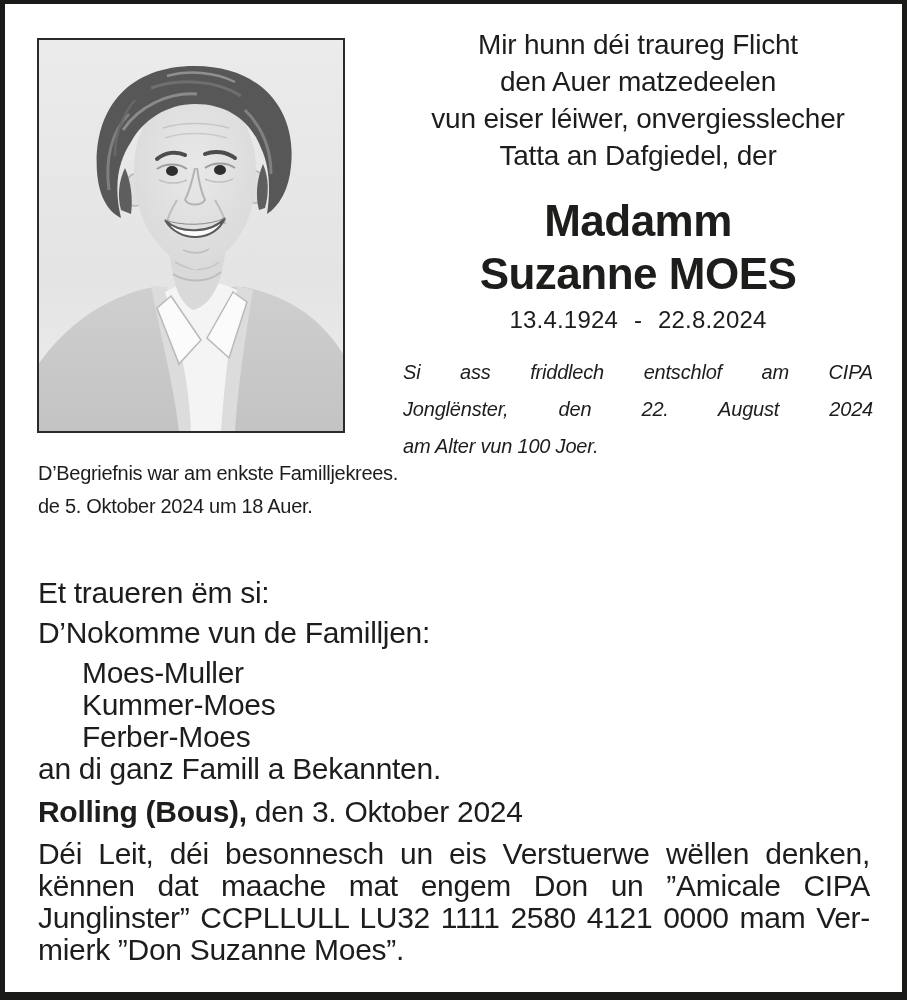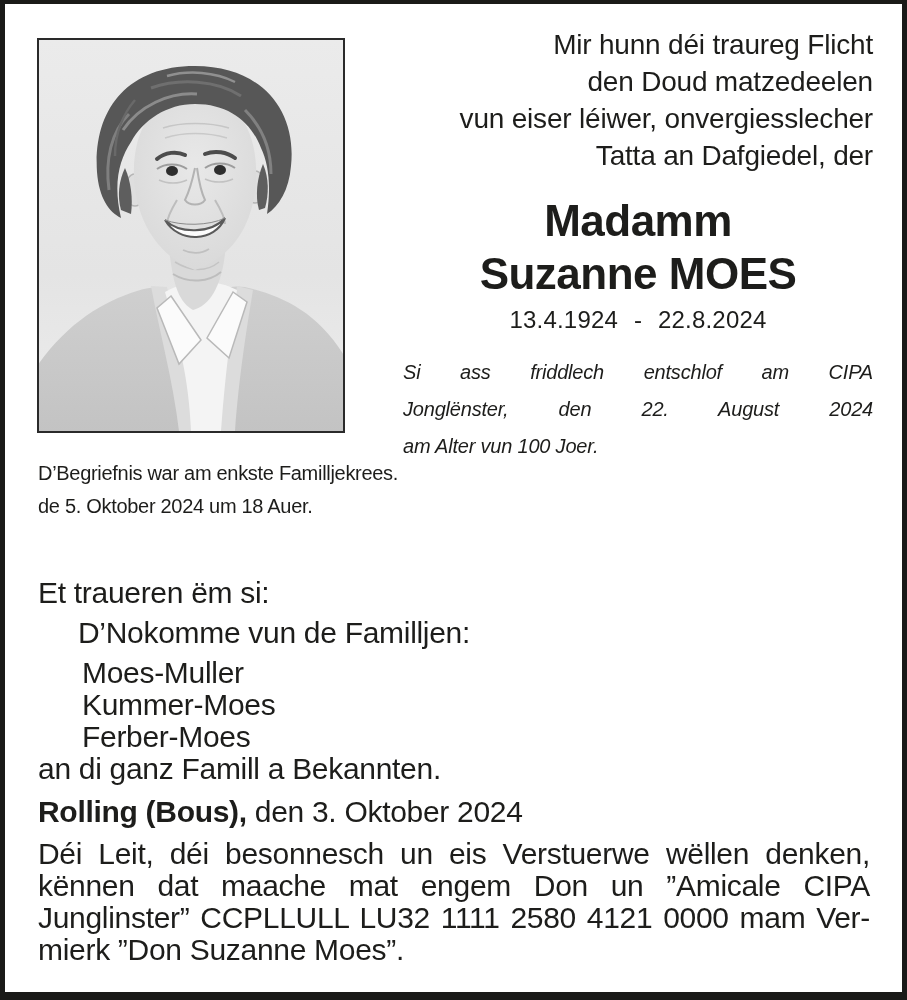--- a/index.html
+++ b/index.html
@@ -26,42 +26,42 @@
     border: 2px solid #2a2a2a;
     background: #e9e9e9;
   }
   .photo svg { display: block; }
   
   .rightcol {
     position: absolute; left: 398px; top: 22px; width: 470px;
   }
   .intro {
     font-size: 28px; line-height: 37px; letter-spacing: -0.2px;
-    text-align: right;
+    text-align: center;
   }
   .heading {
     margin-top: 20px;
     font-size: 44px; line-height: 53px; font-weight: 700;
     letter-spacing: -0.5px; text-align: center;
   }
   .dates {
     margin-top: 6px;
     font-size: 24px; line-height: 28px;
     text-align: center; word-spacing: 9px; letter-spacing: 0.2px;
   }
   .deathpara {
     margin-top: 20px;
     font-size: 20px; line-height: 37px; letter-spacing: -0.2px; font-style: italic;
   }
   
   .lower { position: absolute; left: 33px; width: 832px; }
   .funeral   { top: 453px; font-size: 20px; line-height: 33px; letter-spacing: -0.3px; }
   .mourn     { top: 572px; font-size: 30px; line-height: 33px; letter-spacing: -0.3px; }
   .descend   { top: 612px; font-size: 30px; line-height: 32px; letter-spacing: -0.3px; }
-  .descend .label { line-height: 33px; margin-bottom: 8px; margin-left: 40px; }
+  .descend .label { line-height: 33px; margin-bottom: 8px; }
   .descend .fam { margin-left: 44px; }
   .placeline { top: 791px; font-size: 30px; line-height: 34px; letter-spacing: -0.3px; }
   .placeline .bold { font-weight: 700; }
   .placeline .rest { margin-left: 8px; }
   .donation  { top: 834px; font-size: 30px; line-height: 32px; letter-spacing: -0.3px; }
   
   .jl { text-align: justify; text-align-last: justify; }
   .ll { text-align: left; }
 </style>
 </head>
@@ -140,21 +140,21 @@
       <path d="M 128 36 C 150 30 176 32 196 42" stroke="#909090" stroke-width="2.5" fill="none"></path>
 
       <path d="M 82 170 C 78 156 80 140 86 128 C 92 142 94 158 92 174 Z" fill="#5e5e5e"></path>
       <path d="M 226 168 C 230 154 230 138 224 124 C 218 138 216 156 220 170 Z" fill="#5e5e5e"></path>
     </svg>
   </div>
 
   <div class="rightcol">
     <div class="intro">
       <div>Mir hunn déi traureg Flicht</div>
-      <div>den Doud matzedeelen</div>
+      <div>den Auer matzedeelen</div>
       <div>vun eiser léiwer, onvergiesslecher</div>
       <div>Tatta an Dafgiedel, der</div>
     </div>
     <div class="heading">
       <div>Madamm</div>
       <div>Suzanne MOES</div>
     </div>
     <div class="dates">13.4.1924 - 22.8.2024</div>
     <div class="deathpara">
       <div class="jl">Si ass friddlech entschlof am CIPA</div>

